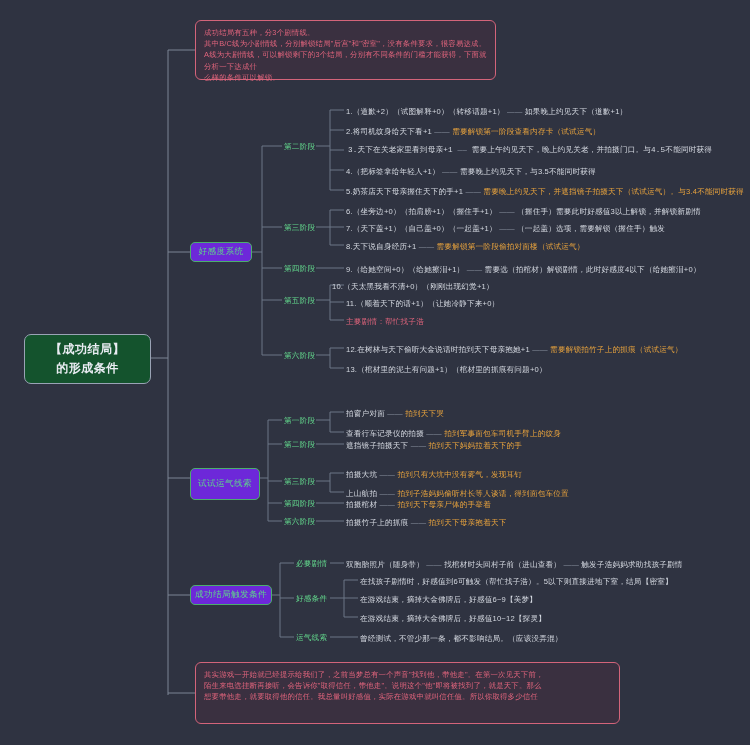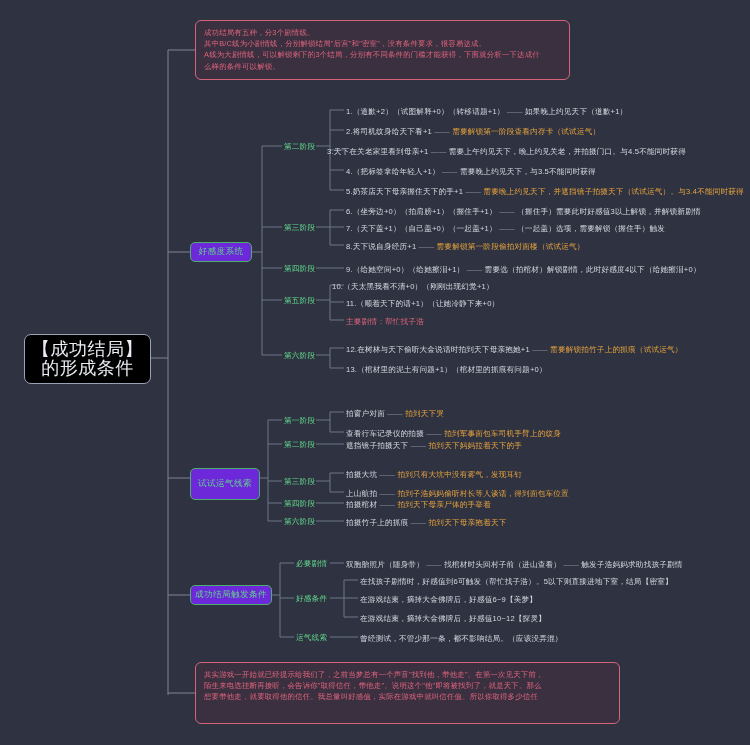--- a/index.html
+++ b/index.html
@@ -20,31 +20,31 @@
     border:1px solid #d4647a;
     border-radius:6px;
     background:#3a3040;
     color:#e0647c;
     font-size:7.4px;
     line-height:11.2px;
     padding:6px 8px;
     box-sizing:border-box;
     letter-spacing:.2px;
   }
-  #note-top{left:195px;top:20px;width:375px;height:60px;}
+  #note-top{left:195px;top:20px;width:301px;height:60px;}
   #note-bottom{left:195px;top:662px;width:425px;height:62px;}
   .note p{margin:0;}
 
   
   #root-node{
     position:absolute;left:24px;top:334px;width:125px;height:48px;
     border:1px solid #9aa3b5;border-radius:7px;
-    background:#000000;
+    background:#14532d;
     display:flex;flex-direction:column;align-items:center;justify-content:center;
-    color:#e9ecf2;font-size:18px;line-height:19px;letter-spacing:.5px;
+    color:#e9ecf2;font-size:12px;line-height:19px;letter-spacing:.5px;font-weight:bold;
   }
 
   
   .l1{
     position:absolute;
     border:1px solid #4caf6d;
     border-radius:5px;
     background:#6d28d9;
     color:#5fd48a;
     font-size:8.6px;
@@ -199,21 +199,21 @@
   <div class="t" style="left:346px;top:105px;">
     <span class="plain">1.（道歉+2）（试图解释+0）（转移话题+1）</span>
     <span class="dash">——</span>
     <span class="plain">如果晚上约见天下（道歉+1）</span>
   </div>
   <div class="t" style="left:346px;top:125px;">
     <span class="plain">2.将司机纹身给天下看+1</span>
     <span class="dash">——</span>
     <span class="orange">需要解锁第一阶段查看内存卡（试试运气）</span>
   </div>
-  <div class="t" style="left:327px;top:145px;">
+  <div class="t" style="left:348px;top:145px;font-family:Liberation Mono, monospace;">
     <span class="plain">3.天下在关老家里看到母亲+1</span>
     <span class="dash">——</span>
     <span class="plain">需要上午约见天下，晚上约见关老，并拍摄门口。与4.5不能同时获得</span>
   </div>
   <div class="t" style="left:346px;top:165px;">
     <span class="plain">4.（把标签拿给年轻人+1）</span>
     <span class="dash">——</span>
     <span class="plain">需要晚上约见天下，与3.5不能同时获得</span>
   </div>
   <div class="t" style="left:346px;top:185px;">

